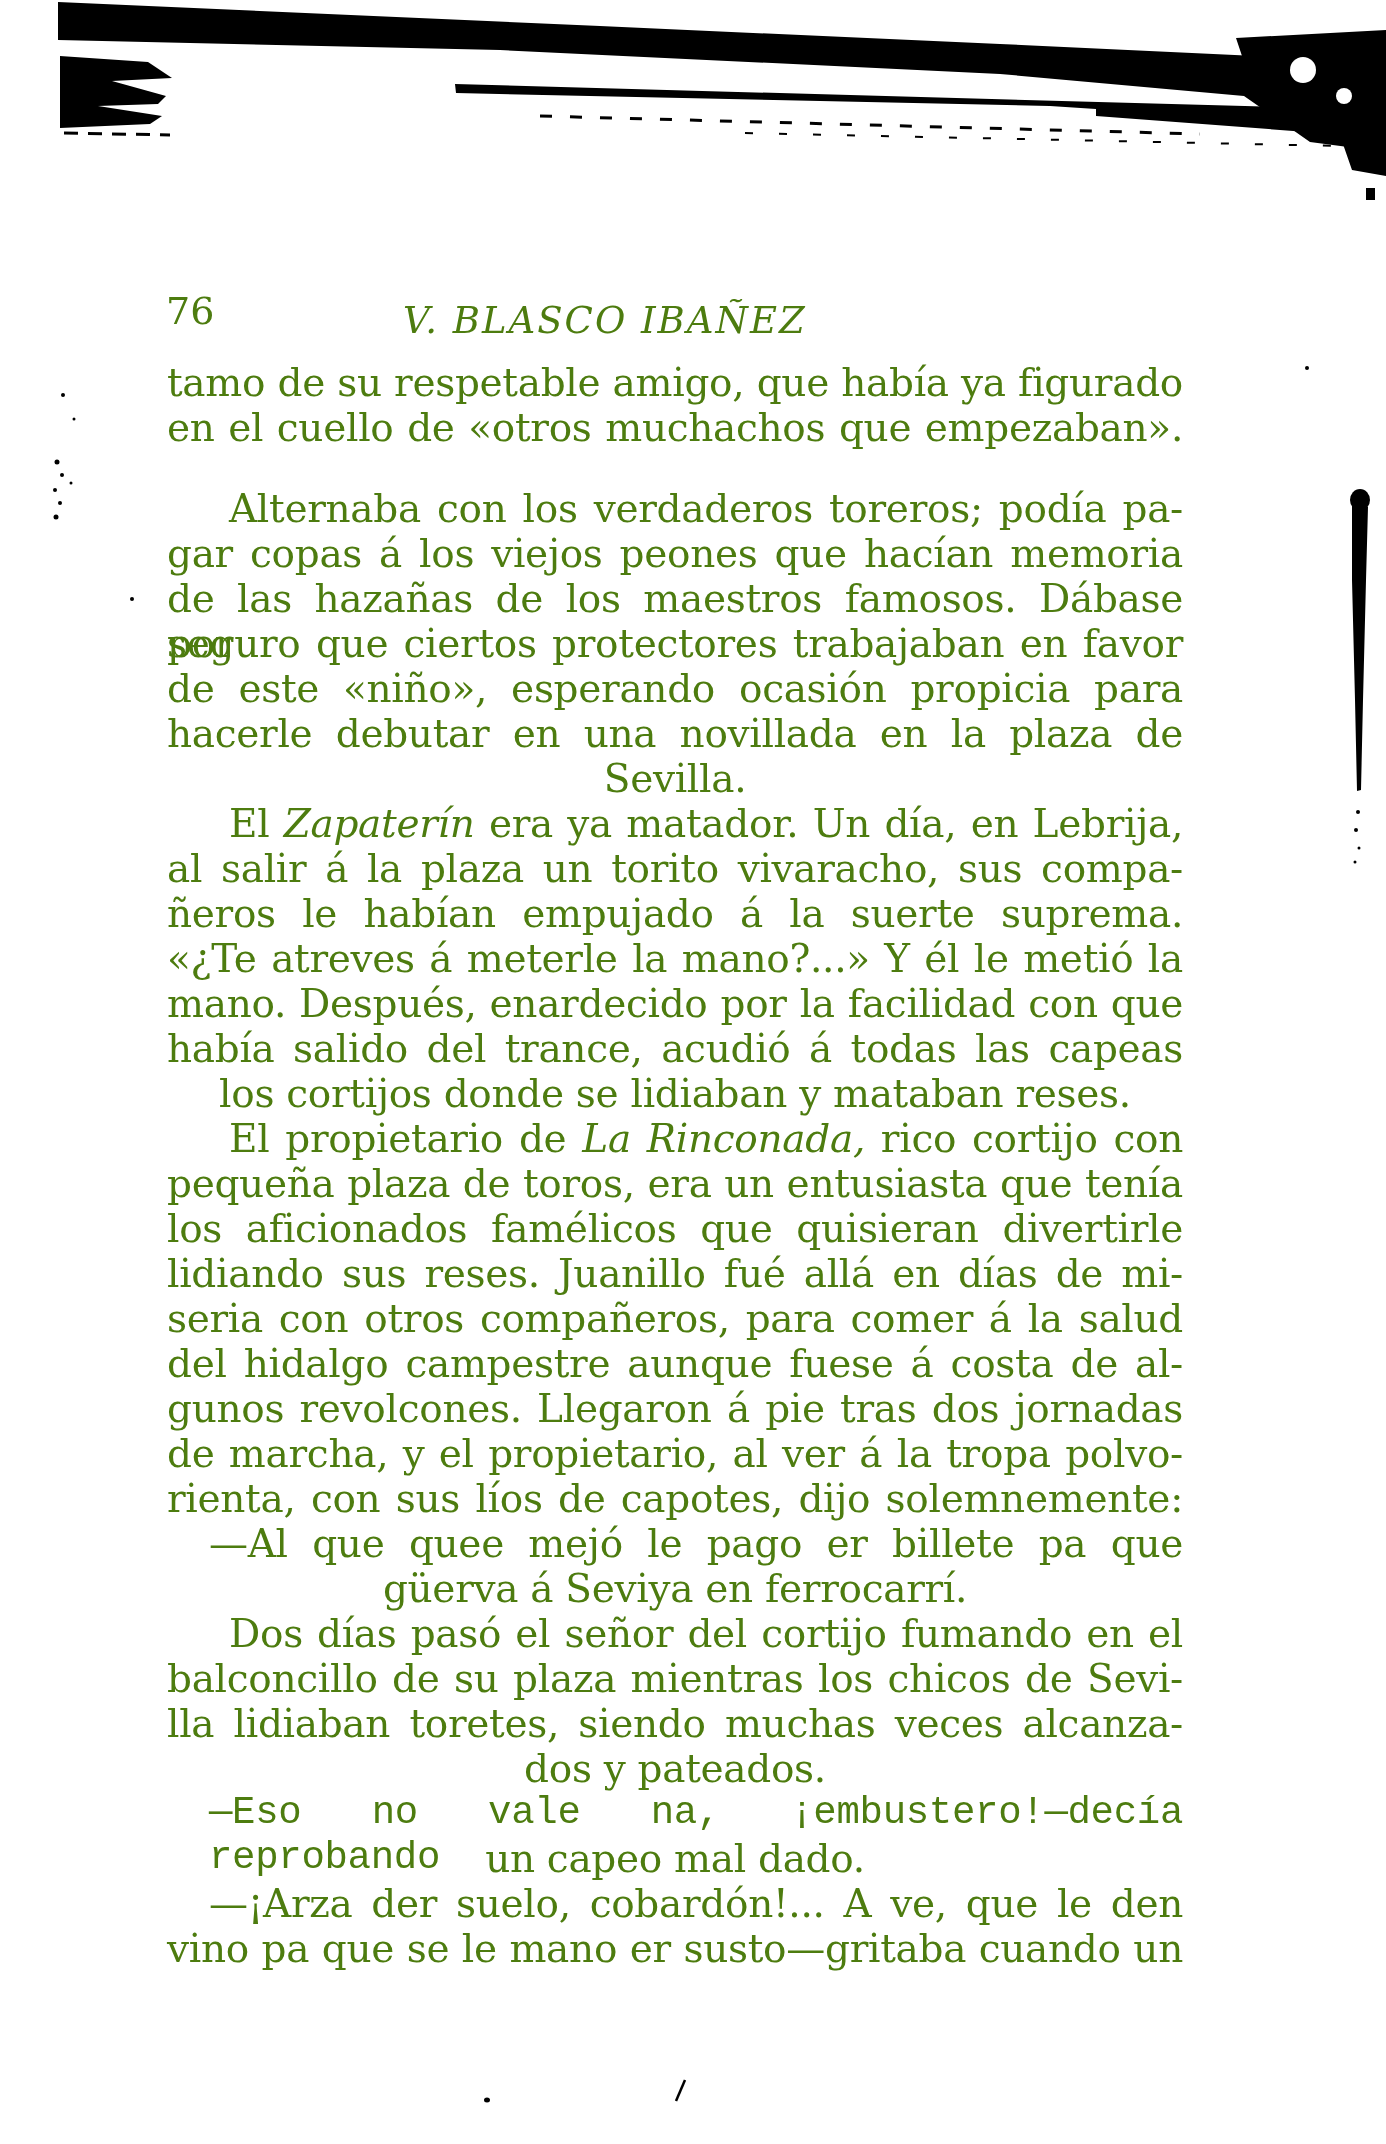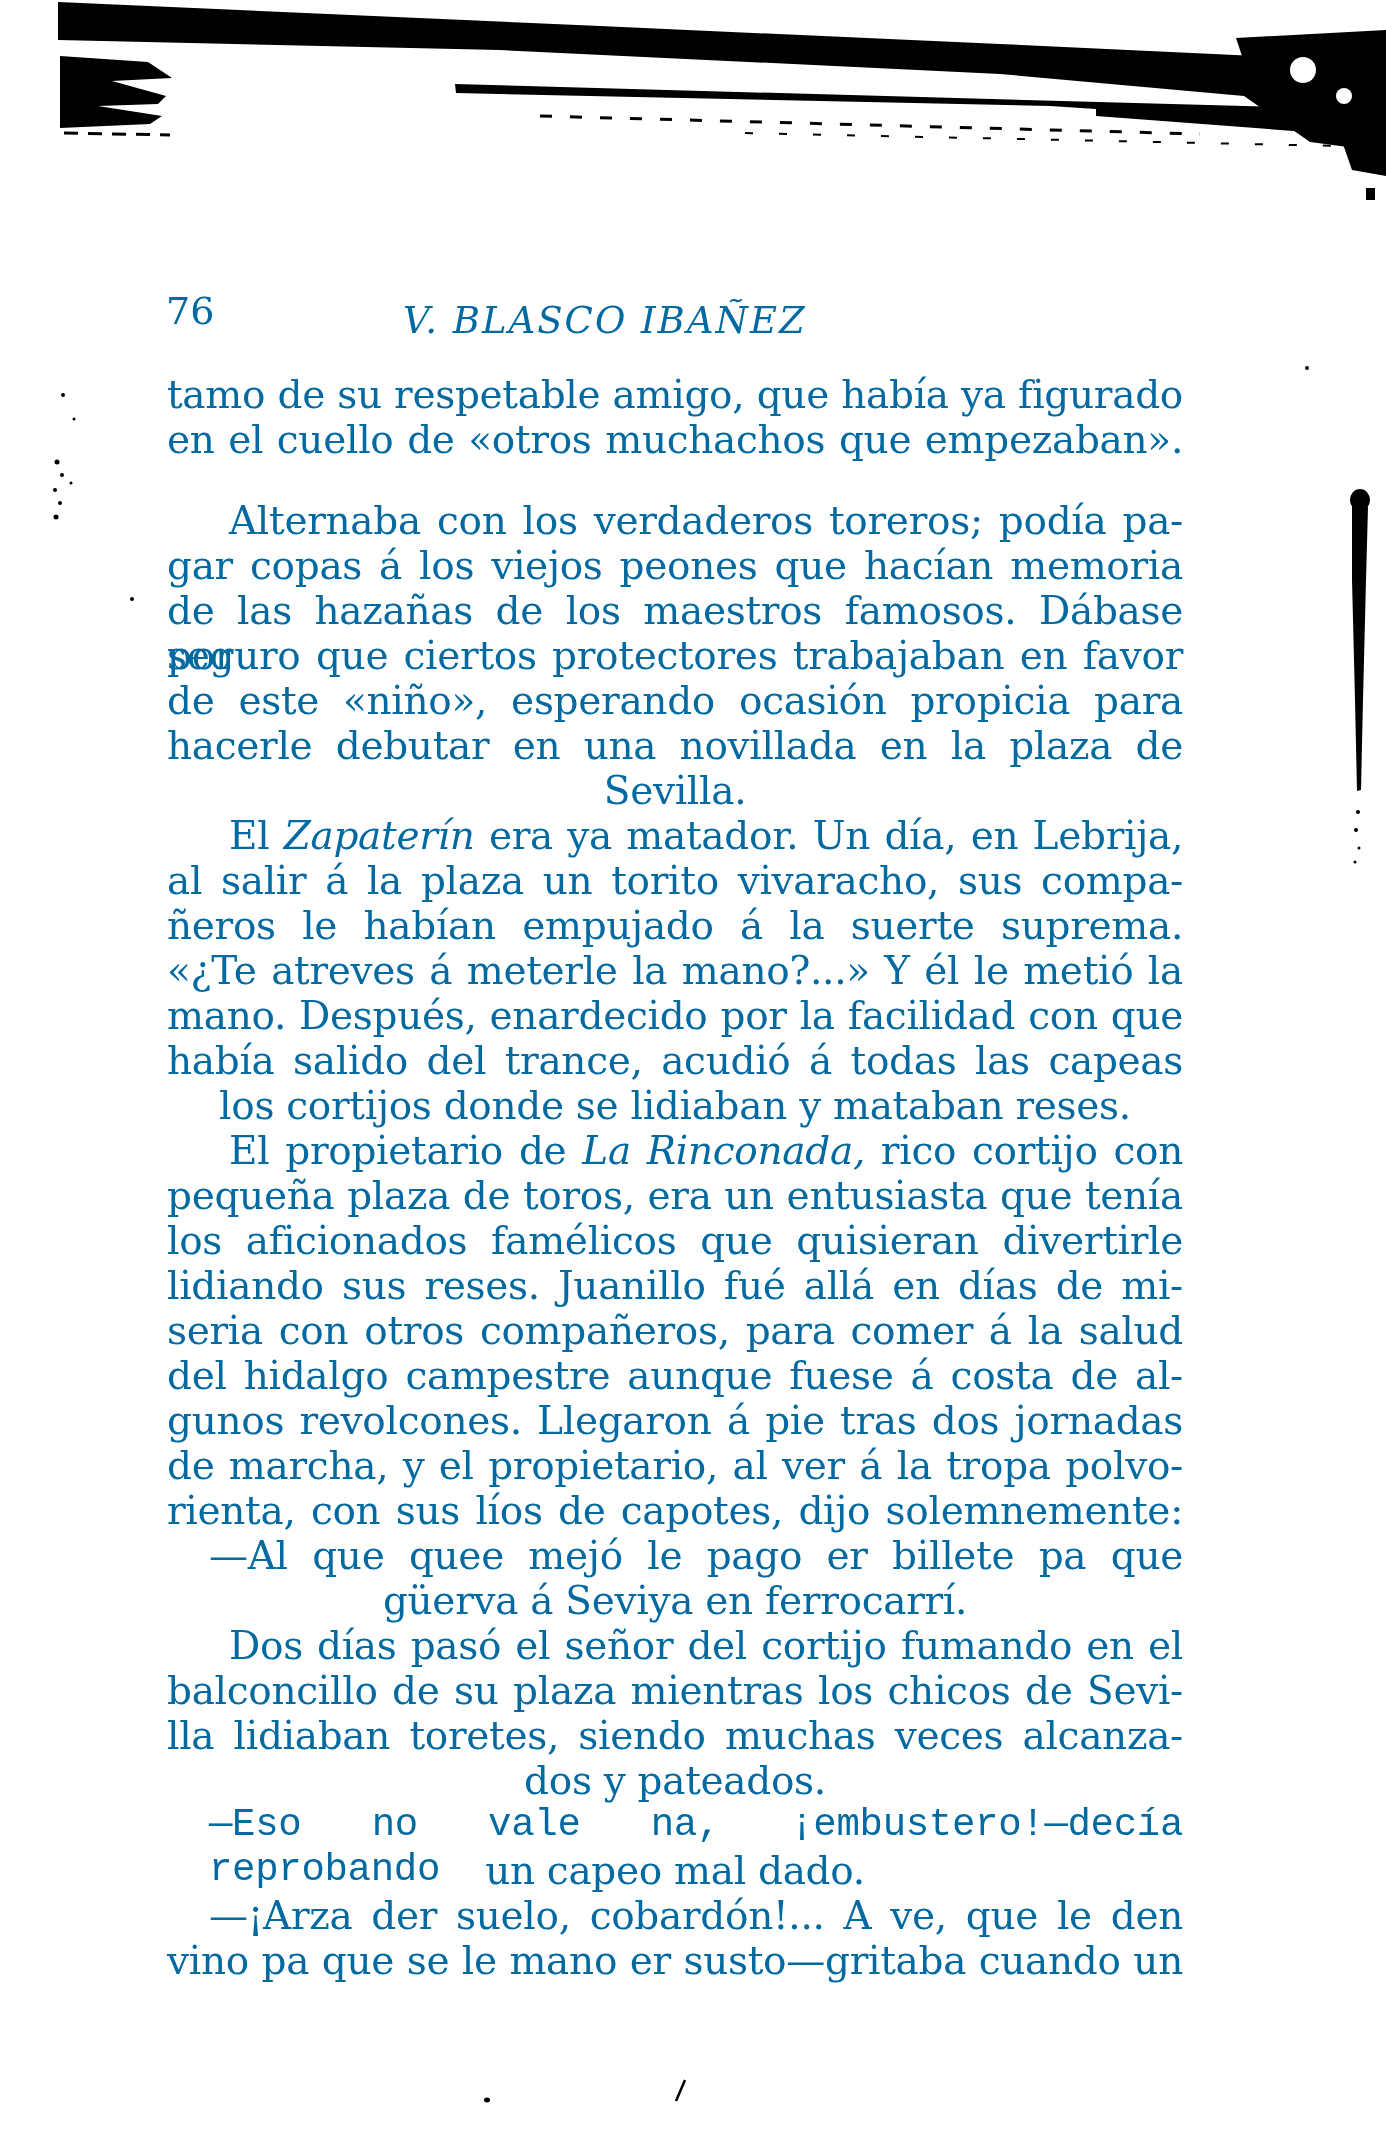--- a/index.html
+++ b/index.html
@@ -2,35 +2,35 @@
 <html><head>
 <meta charset="utf-8">
 <style>
   html,body{margin:0;padding:0;background:#ffffff;}
   #page{
     position:relative;
     width:1386px;height:2144px;
     background:#ffffff;
     overflow:hidden;
     font-family:"DejaVu Serif","Liberation Serif",serif;
-    color:#0369a1;
+    color:#4d7c0f;
   }
   
   #folio{
     position:absolute;left:166px;top:292px;
     font-size:38px;line-height:38px;
   }
   #running-title{
     position:absolute;left:403px;top:301px;
     font-size:37px;line-height:40px;
     font-style:italic;letter-spacing:2px;white-space:nowrap;
   }
   
   #text-block{
-    position:absolute;left:167px;top:372px;width:1016px;
+    position:absolute;left:167px;top:360px;width:1016px;
     font-size:39px;line-height:45px;letter-spacing:-0.3px;
   }
   .line{
     height:45px;white-space:nowrap;
     text-align:center;
   }
   .line.just{
     white-space:normal;
     text-align:justify;
     text-align-last:justify;

